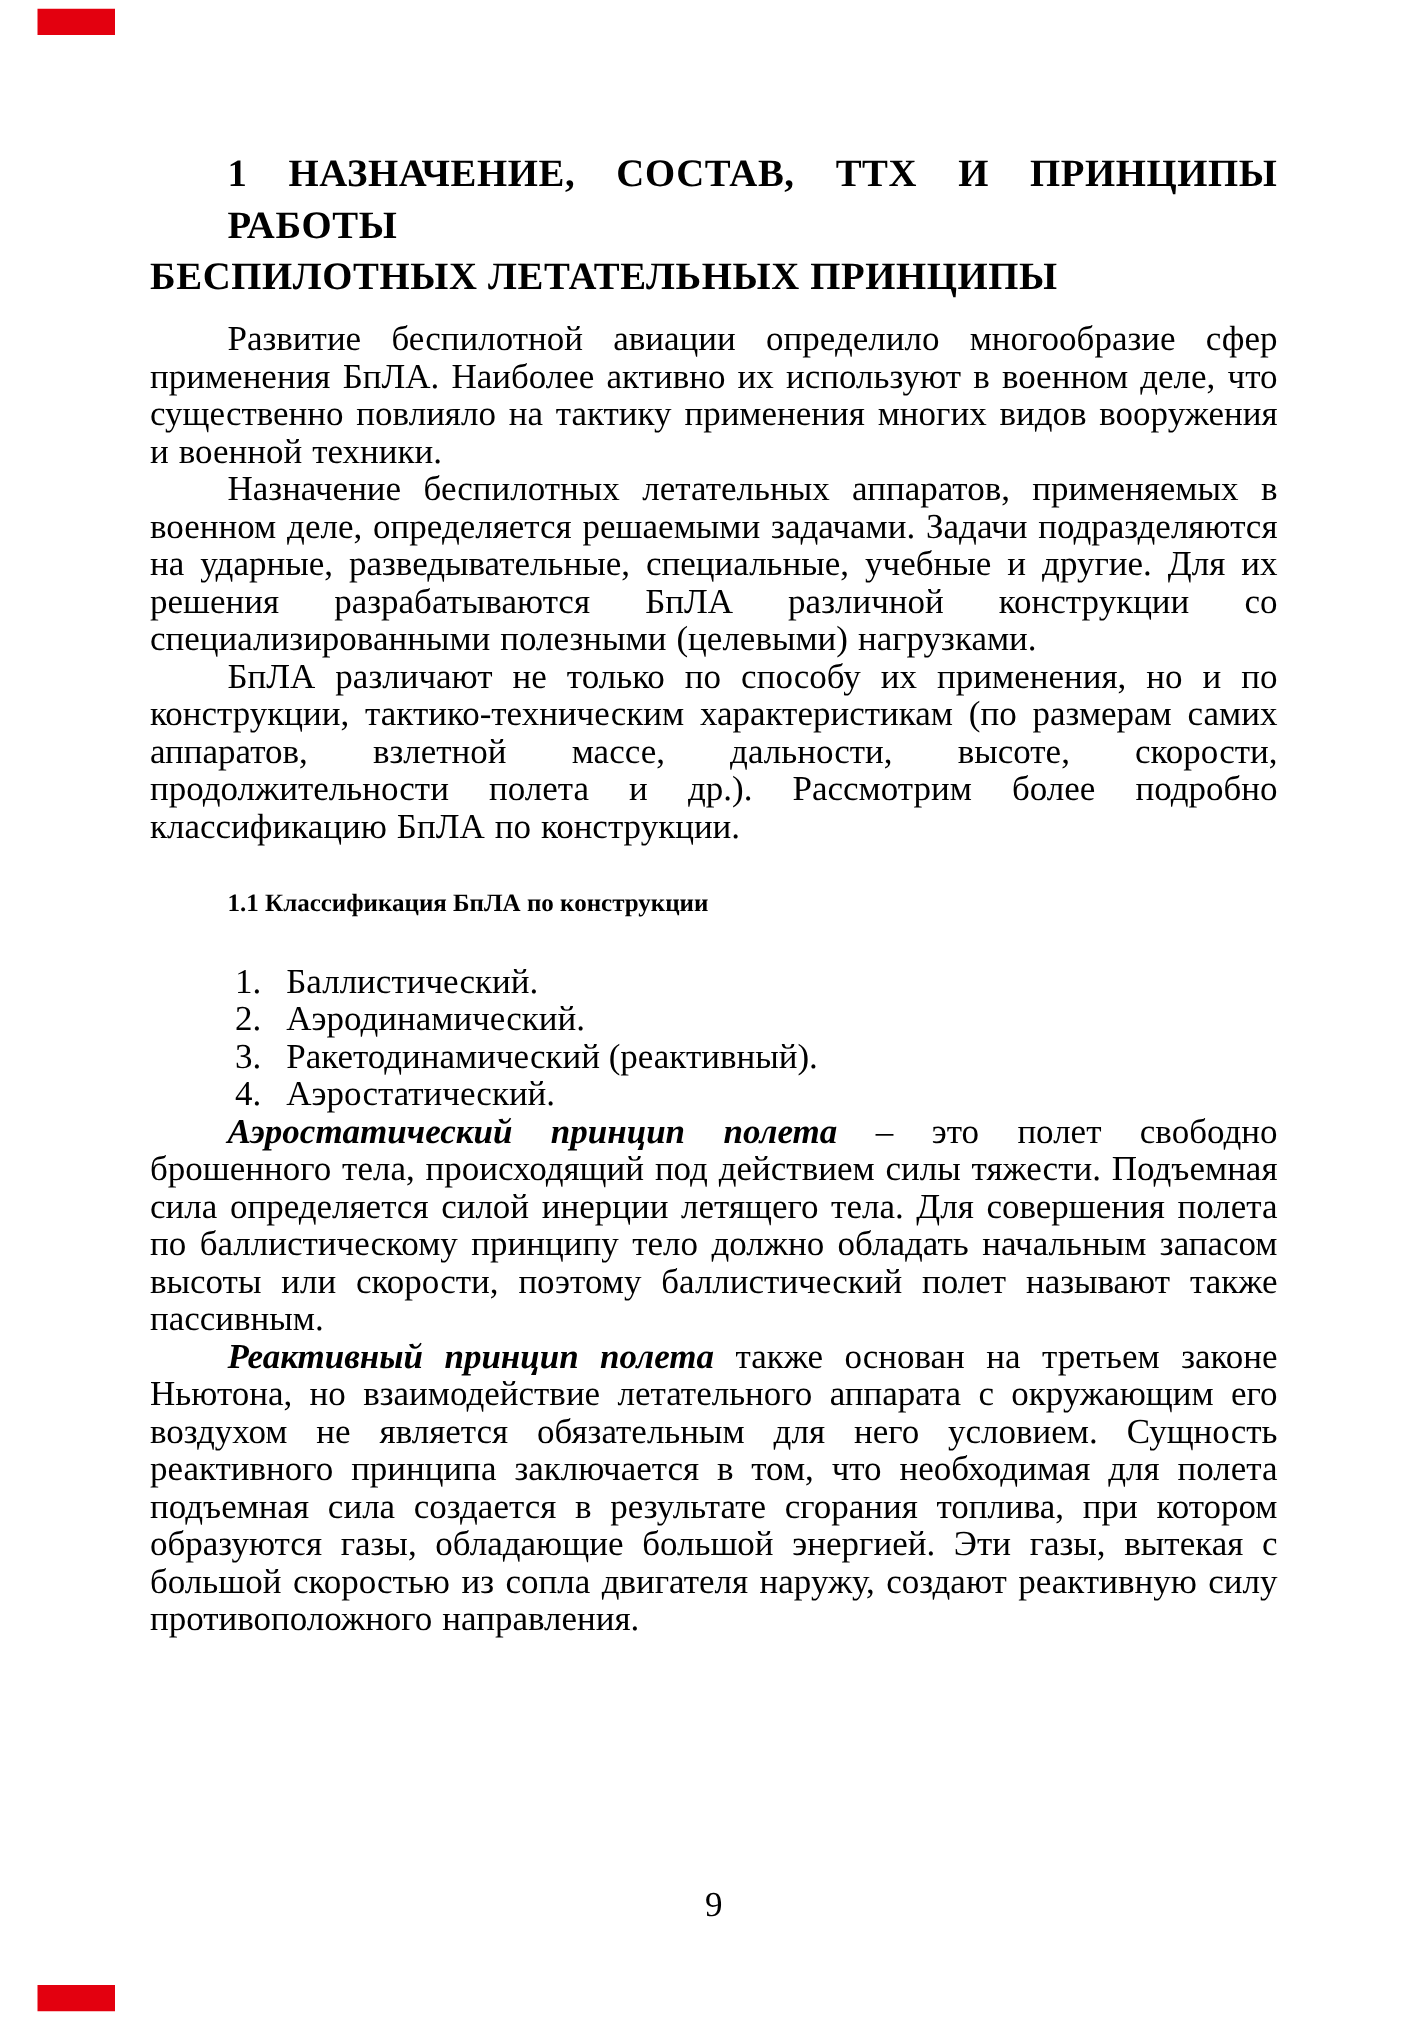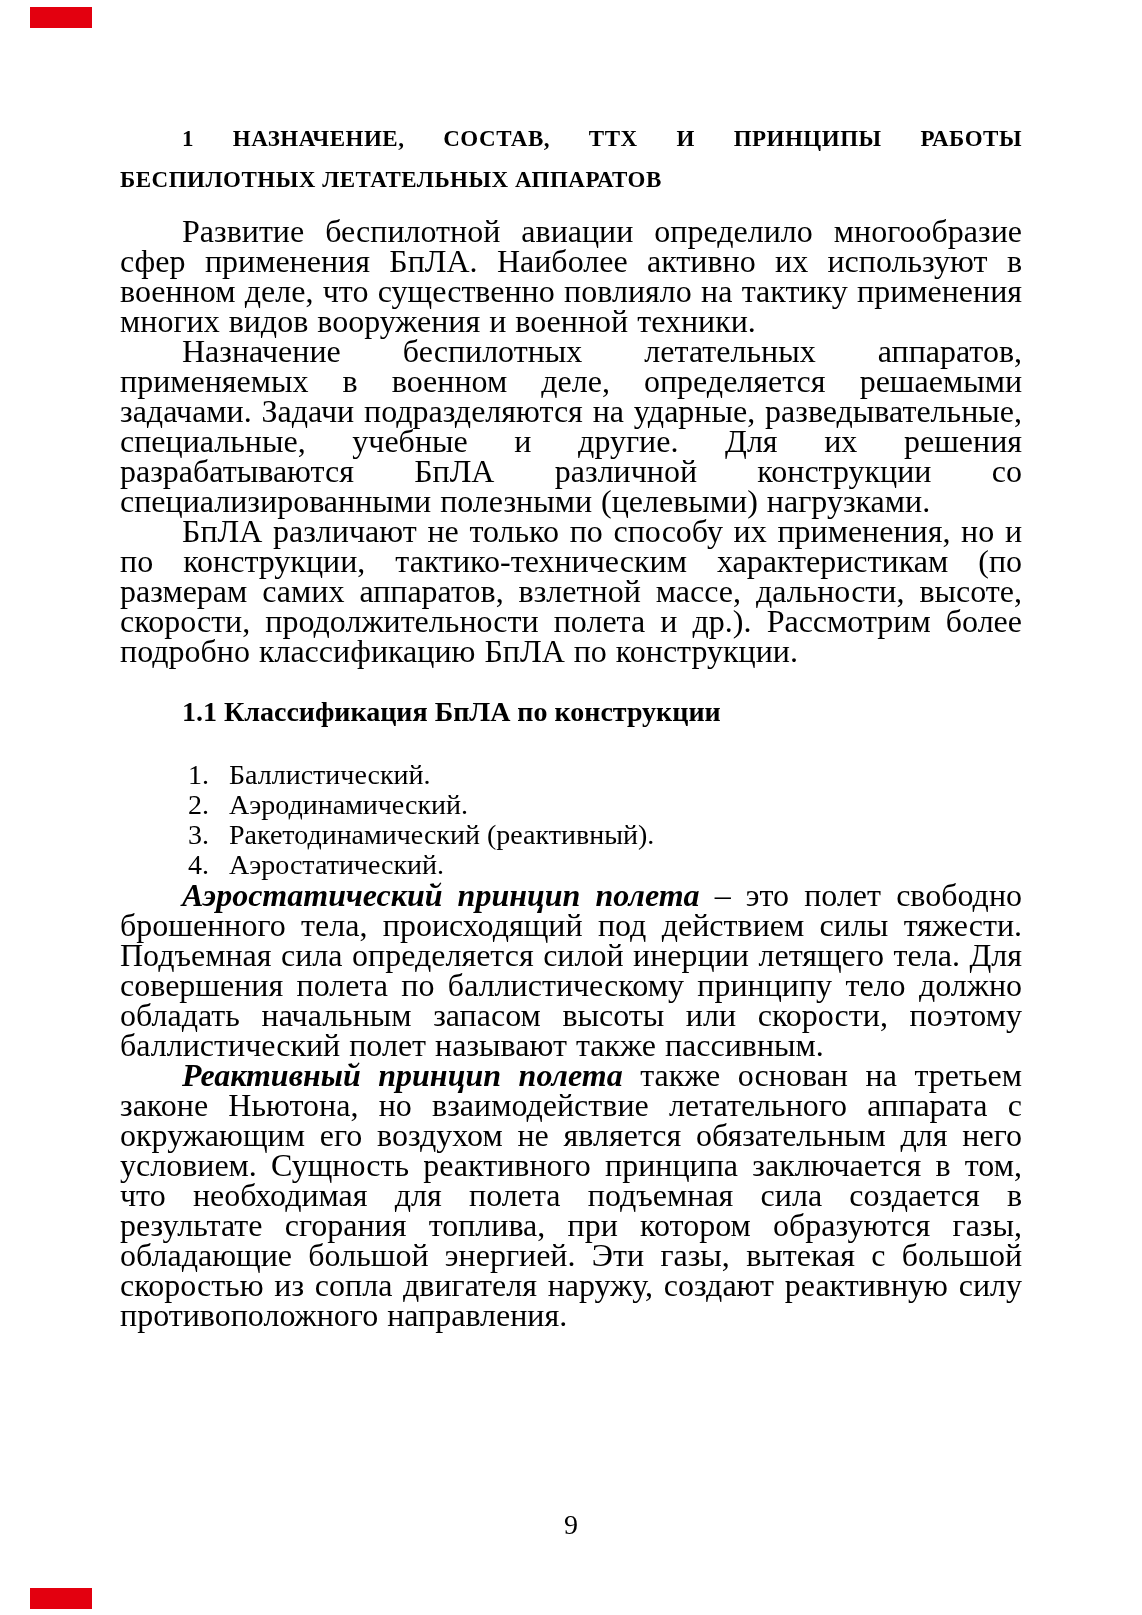--- a/index.html
+++ b/index.html
@@ -25,43 +25,43 @@
   .corner-bottom { top: 1588px; }
   .content {
     position: absolute;
     left: 120px;
     top: 0;
     width: 902px;
   }
   .title {
     margin-top: 118px;
     margin-bottom: 16px;
-    font-size: 23px;
+    font-size: 31px;
     font-weight: bold;
     line-height: 41px;
     letter-spacing: 0.5px;
   }
   .title-line1 {
     padding-left: 62px;
     text-align: justify;
     text-align-last: justify;
   }
   .title-line2 { text-align: left; }
   .para {
     margin: 0;
-    font-size: 32px;
+    font-size: 28px;
     line-height: 30px;
     text-align: justify;
     text-indent: 62px;
     word-spacing: 1px;
   }
   .section-heading {
     margin: 31px 0 33px 0;
     padding-left: 62px;
-    font-size: 28px;
+    font-size: 20px;
     font-weight: bold;
     line-height: 30px;
   }
   .list { padding-left: 68px; }
   .list-row {
     display: flex;
     font-size: 28px;
     line-height: 30px;
   }
   .list-num { flex: none; width: 41px; }
@@ -82,21 +82,21 @@
 
 <div class="page">
 
   <div class="corner-mark corner-top"></div>
   <div class="corner-mark corner-bottom"></div>
 
   <div class="content">
 
     <div class="title">
       <div class="title-line1">1 НАЗНАЧЕНИЕ, СОСТАВ, ТТХ И ПРИНЦИПЫ РАБОТЫ</div>
-      <div class="title-line2">БЕСПИЛОТНЫХ ЛЕТАТЕЛЬНЫХ АППАРАТОВ</div>
+      <div class="title-line2">БЕСПИЛОТНЫХ ЛЕТАТЕЛЬНЫХ ПРИНЦИПЫ</div>
     </div>
 
     <p class="para">Развитие беспилотной авиации определило многообразие сфер применения БпЛА. Наиболее активно их используют в военном деле, что существенно повлияло на тактику применения многих видов вооружения и военной техники.</p>
     <p class="para">Назначение беспилотных летательных аппаратов, применяемых в военном деле, определяется решаемыми задачами. Задачи подразделяются на ударные, разведывательные, специальные, учебные и другие. Для их решения разрабатываются БпЛА различной конструкции со специализированными полезными (целевыми) нагрузками.</p>
     <p class="para">БпЛА различают не только по способу их применения, но и по конструкции, тактико-техническим характеристикам (по размерам самих аппаратов, взлетной массе, дальности, высоте, скорости, продолжительности полета и др.). Рассмотрим более подробно классификацию БпЛА по конструкции.</p>
 
     <h2 class="section-heading">1.1 Классификация БпЛА по конструкции</h2>
 
 
     <div class="list">

